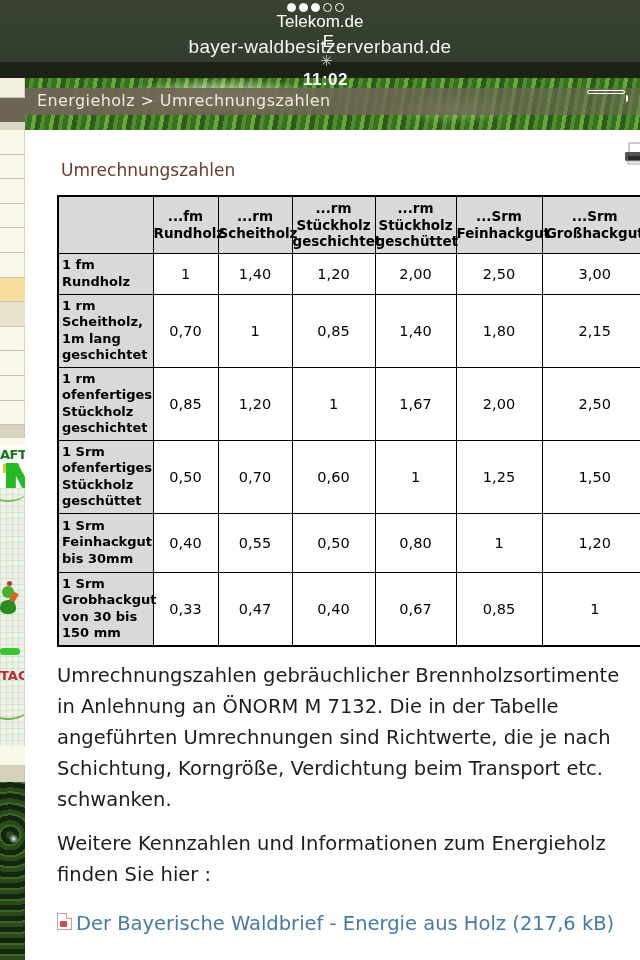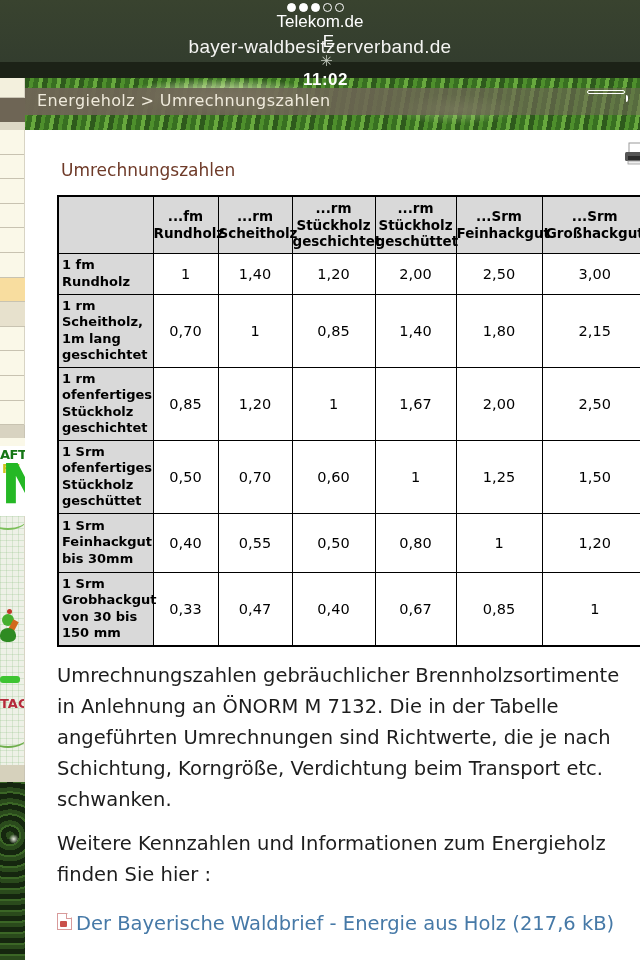--- a/index.html
+++ b/index.html
@@ -48,21 +48,21 @@
   .seg-olive2{top:44px;height:8px;background:#ddd8c5;border-right:1px solid #d8d4c4;}
   .seg-menu{top:52px;height:295px;border-right:1px solid #d8d4c4;
     background:repeating-linear-gradient(180deg,#faf8e8 0 23.6px,#c8c3b1 23.6px 24.6px);}
   .seg-menu-active{top:200px;height:24px;background:#f8dd9f;border-bottom:1px solid #c8c3b1;}
   .seg-menu-shade{top:224px;height:25px;background:#e7e1cd;border-bottom:1px solid #c8c3b1;}
   .seg-band1{top:347px;height:13px;background:#d8d3c1;border-right:1px solid #c9c4b4;}
   .seg-logo{top:368px;height:72px;background:#fff;overflow:hidden;}
   .logo-l1{position:absolute;top:1px;left:0;font-size:13px;font-weight:bold;color:#157615;letter-spacing:-.5px;}
   .logo-l2{position:absolute;top:15px;left:2px;font-size:13px;font-weight:bold;color:#cdc51d;letter-spacing:-.5px;}
   .logo-n{position:absolute;top:8px;left:1px;font-size:55px;font-weight:bold;color:#25b825;line-height:60px;}
-  .seg-graph{top:438px;height:258px;background-color:#eef1e7;overflow:hidden;border-right:1px solid #d8d4c4;
+  .seg-graph{top:410px;height:258px;background-color:#eef1e7;overflow:hidden;border-right:1px solid #d8d4c4;
     background-image:linear-gradient(rgba(150,195,140,.28) 1px,transparent 1px),
                      linear-gradient(90deg,rgba(150,195,140,.28) 1px,transparent 1px);
     background-size:6px 6px;}
   .squiggle{position:absolute;top:-6px;left:-10px;width:36px;height:18px;border-bottom:2px solid #7cbf5a;border-radius:50%;}
   .toon-body{position:absolute;top:98px;left:2px;width:12px;height:12px;border-radius:50%;background:#46b02e;}
   .toon-arm{position:absolute;top:104px;left:10px;width:6px;height:13px;background:#d2691e;transform:rotate(28deg);}
   .toon-head{position:absolute;top:93px;left:7px;width:5px;height:5px;border-radius:50%;background:#c0392b;}
   .toon-base{position:absolute;top:112px;left:0;width:16px;height:14px;border-radius:50% 50% 40% 40%;background:#2e8b22;}
   .graph-pill{position:absolute;top:160px;left:0;width:20px;height:7px;border-radius:3px;background:#3ec432;}
   .graph-tag{position:absolute;top:180px;left:0;font-size:13px;font-weight:bold;color:#b5293a;font-family:"DejaVu Sans",sans-serif;}

